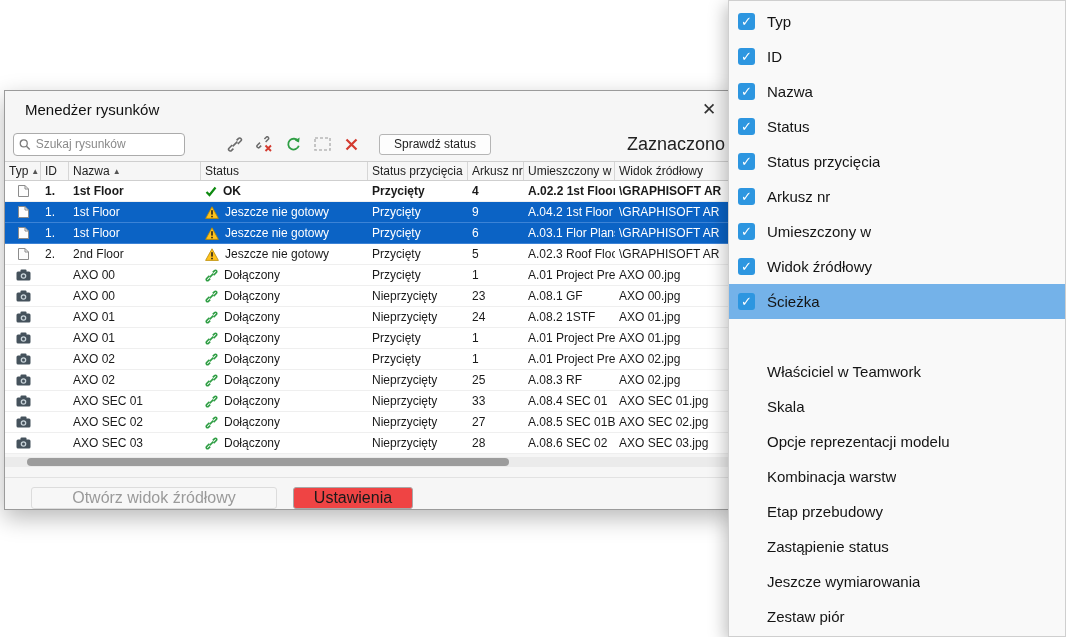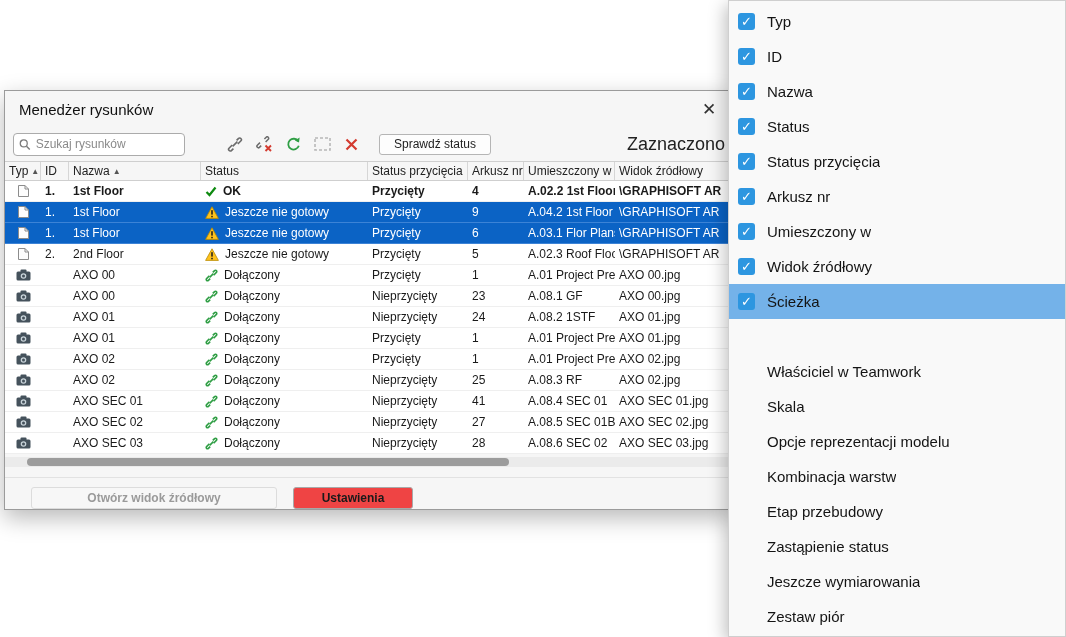--- a/index.html
+++ b/index.html
@@ -8,21 +8,21 @@
     background: #ffffff; font-family: "Liberation Sans", sans-serif;
   }
 
   
   .window {
     position: absolute; left: 4px; top: 90px; width: 728px; height: 420px;
     background: #f6f6f6; border: 1px solid #9b9b9b;
     box-shadow: 0 8px 22px rgba(0,0,0,.28);
     font-size: 12px; color: #1a1a1a;
   }
-  .titlebar { height: 36px; display: flex; align-items: center; padding: 0 10px 0 14px; background: #f6f6f6; }
+  .titlebar { height: 36px; display: flex; align-items: center; padding: 0 10px 0 20px; background: #f6f6f6; }
   .title { font-size: 15px; color: #111; }
   .close { margin-left: auto; font-size: 17px; color: #333; width: 24px; text-align: center; cursor: default; }
 
   .toolsrow { height: 34px; display: flex; align-items: center; padding: 0 4px 0 8px; }
   .search {
     width: 172px; height: 23px; background: #fff; border: 1px solid #ababab; border-radius: 4px;
     display: flex; align-items: center; padding: 0 5px; gap: 5px;
   }
   .search input { border: 0; outline: none; width: 100%; font-size: 12px; font-family: Liberation Sans, sans-serif; color: #333; background: transparent; }
   .search input::placeholder { color: #8a8a8a; }
@@ -60,21 +60,21 @@
   .th:nth-child(4), .td:nth-child(4) { width: 167px; flex: none; }
   .th:nth-child(5), .td:nth-child(5) { width: 100px; flex: none; }
   .th:nth-child(6), .td:nth-child(6) { width: 56px; flex: none; }
   .th:nth-child(7), .td:nth-child(7) { width: 91px; flex: none; }
   .th:nth-child(8), .td:nth-child(8) { flex: 1; }
 
   
   .hscroll { margin-top: 3px; height: 10px; background: #ebebeb; position: relative; }
   .hthumb { position: absolute; left: 22px; top: 1px; width: 482px; height: 8px; background: #9c9c9c; border-radius: 4px; }
   .footer { margin-top: 10px; border-top: 1px solid #e2e2e2; padding: 9px 0 0 26px; display: flex; }
-  .btn { height: 22px; font-size: 12px; font-family: inherit; border-radius: 3px; font-weight: bold; }
+  .btn { height: 22px; font-size: 16px; font-family: inherit; border-radius: 3px; }
   .btn.ghost { width: 246px; background: #f7f7f7; border: 1px solid #dcdcdc; color: #9a9a9a; }
   .btn.normal { width: 120px; margin-left: 16px; background: #ef4444; border: 1px solid #a8a8a8; color: #1a1a1a; }
 
   
   .menu {
     position: absolute; left: 728px; top: 0; width: 338px; height: 637px;
     background: #f9f9f9; border: 1px solid #cfcfcf; box-shadow: -3px 5px 16px rgba(0,0,0,.25);
     padding-top: 3px; overflow: hidden;
   }
   .mitem { height: 35px; display: flex; align-items: center; padding: 0 12px 0 9px; font-size: 15px; color: #141414; }
@@ -452,21 +452,21 @@
           <span class="sticon">
             <svg width="13" height="13" viewBox="0 0 13 13">
               <path d="M5.2 9.6 L3.4 11.4 C2.2 12.6 0.4 10.8 1.6 9.6 L4.4 6.8" fill="none" stroke="#2f9e44" stroke-width="1.6"></path>
               <path d="M7.8 3.4 L9.6 1.6 C10.8 0.4 12.6 2.2 11.4 3.4 L8.6 6.2" fill="none" stroke="#2f9e44" stroke-width="1.6"></path>
               <path d="M4.6 8.4 L8.4 4.6" stroke="#2f9e44" stroke-width="1.6"></path>
             </svg>
           </span>
           <span>Dołączony</span>
         </div>
         <div class="td">Nieprzycięty</div>
-        <div class="td">41</div>
+        <div class="td">33</div>
         <div class="td">A.08.4 SEC 01</div>
         <div class="td">AXO SEC 01.jpg</div>
       </div>
       <div class="tr">
         <div class="td icon-cell">
           <span style="display: inline-flex;">
             <svg width="15" height="12" viewBox="0 0 15 12">
               <rect x="0.5" y="2.5" width="14" height="9" rx="1.5" fill="#45525c"></rect>
               <rect x="4.5" y="0.5" width="6" height="3.5" rx="1" fill="#45525c"></rect>
               <circle cx="7.5" cy="7" r="2.8" fill="#c9d4da"></circle>

